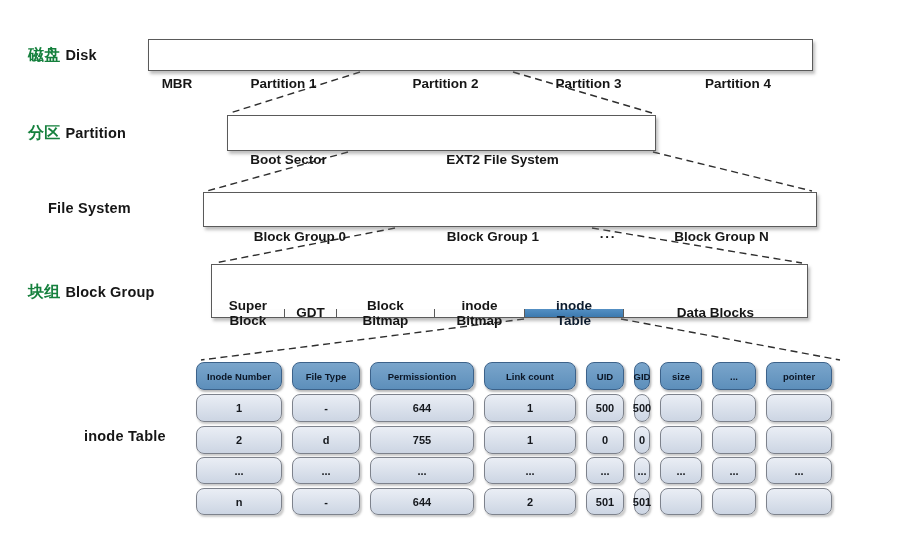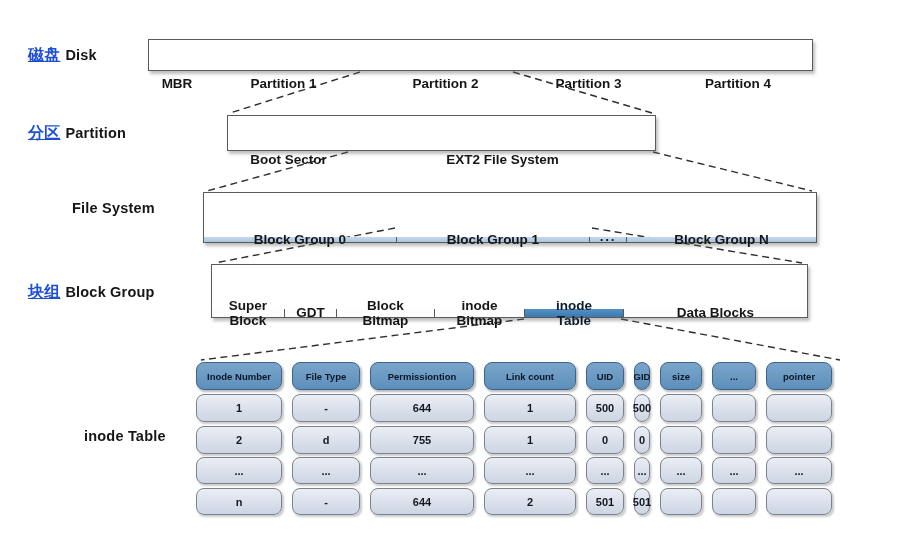--- a/index.html
+++ b/index.html
@@ -5,21 +5,21 @@
   html,body{margin:0;padding:0;background:#ffffff;}
   #stage{
     position:relative;width:910px;height:541px;background:#ffffff;overflow:hidden;
     font-family:"Liberation Sans","DejaVu Sans",sans-serif;color:#161616;
   }
   svg.lines{position:absolute;left:0;top:0;pointer-events:none;}
   .dash{stroke:#2e2e2e;stroke-width:1.4;stroke-dasharray:7 4.5;fill:none;}
 
   
   .side-label{position:absolute;font-size:14.5px;font-weight:600;white-space:nowrap;letter-spacing:.2px;}
-  .cn{color:#1d4ed8;font-size:16px;font-weight:700;margin-right:5px;text-decoration:underline;}
+  .cn{color:#15803d;font-size:16px;font-weight:700;margin-right:5px;}
 
   
   .bar{position:absolute;display:flex;border:1.6px solid #5a5a5a;box-sizing:border-box;
        box-shadow:2px 3px 3px rgba(110,110,110,.45);}
   .bar .cell{display:flex;align-items:center;justify-content:center;text-align:center;
        font-weight:700;font-size:13.5px;box-sizing:border-box;line-height:1.12;margin-top:44px;}
   .bar .cell + .cell{border-left:1.4px solid #5a5a5a;}
 
   .mbr{background:linear-gradient(180deg,#f7f5e6,#ece9d2);}
   .part{background:linear-gradient(180deg,#eff3f9,#dde5f0);}
@@ -56,40 +56,40 @@
     <line class="dash" x1="524" y1="319" x2="201" y2="360"></line>
     <line class="dash" x1="621" y1="319" x2="840" y2="360"></line>
   </svg>
 
   <div class="side-label" style="left:28px;top:45px;">
     <span class="cn">磁盘</span><span>Disk</span>
   </div>
   <div class="side-label" style="left:28px;top:123px;">
     <span class="cn">分区</span><span>Partition</span>
   </div>
-  <div class="side-label" style="left:72px;top:200px;">File System</div>
+  <div class="side-label" style="left:48px;top:200px;">File System</div>
   <div class="side-label" style="left:28px;top:282px;">
     <span class="cn">块组</span><span>Block Group</span>
   </div>
   <div class="side-label" style="left:84px;top:428px;">inode Table</div>
 
   <div class="bar" style="left:148px;top:39px;height:32px;">
     <div class="cell mbr" style="width:56px;">MBR</div>
     <div class="cell part" style="width:156px;">Partition 1</div>
     <div class="cell part" style="width:152px;padding-left:16px;">Partition 2</div>
     <div class="cell part" style="width:150px;">Partition 3</div>
     <div class="cell part" style="width:149px;">Partition 4</div>
   </div>
 
   <div class="bar" style="left:227px;top:115px;height:36px;">
     <div class="cell boot" style="width:121px;">Boot Sector</div>
     <div class="cell ext2" style="width:306px;">EXT2 File System</div>
   </div>
 
-  <div class="bar" style="left:203px;top:192px;height:51px;">
+  <div class="bar" style="left:203px;top:192px;height:35px;">
     <div class="cell bgc" style="width:192px;">Block Group 0</div>
     <div class="cell bgc" style="width:193px;">Block Group 1</div>
     <div class="cell bgc dots-cell" style="width:37px;">···</div>
     <div class="cell bgc" style="width:190px;">Block Group N</div>
   </div>
 
   <div class="bar" style="left:211px;top:264px;height:54px;">
     <div class="cell white-cell" style="width:72px;padding:0 6px;">Super Block</div>
     <div class="cell white-cell" style="width:52px;">GDT</div>
     <div class="cell white-cell" style="width:98px;padding:0 14px;">Block Bitmap</div>

